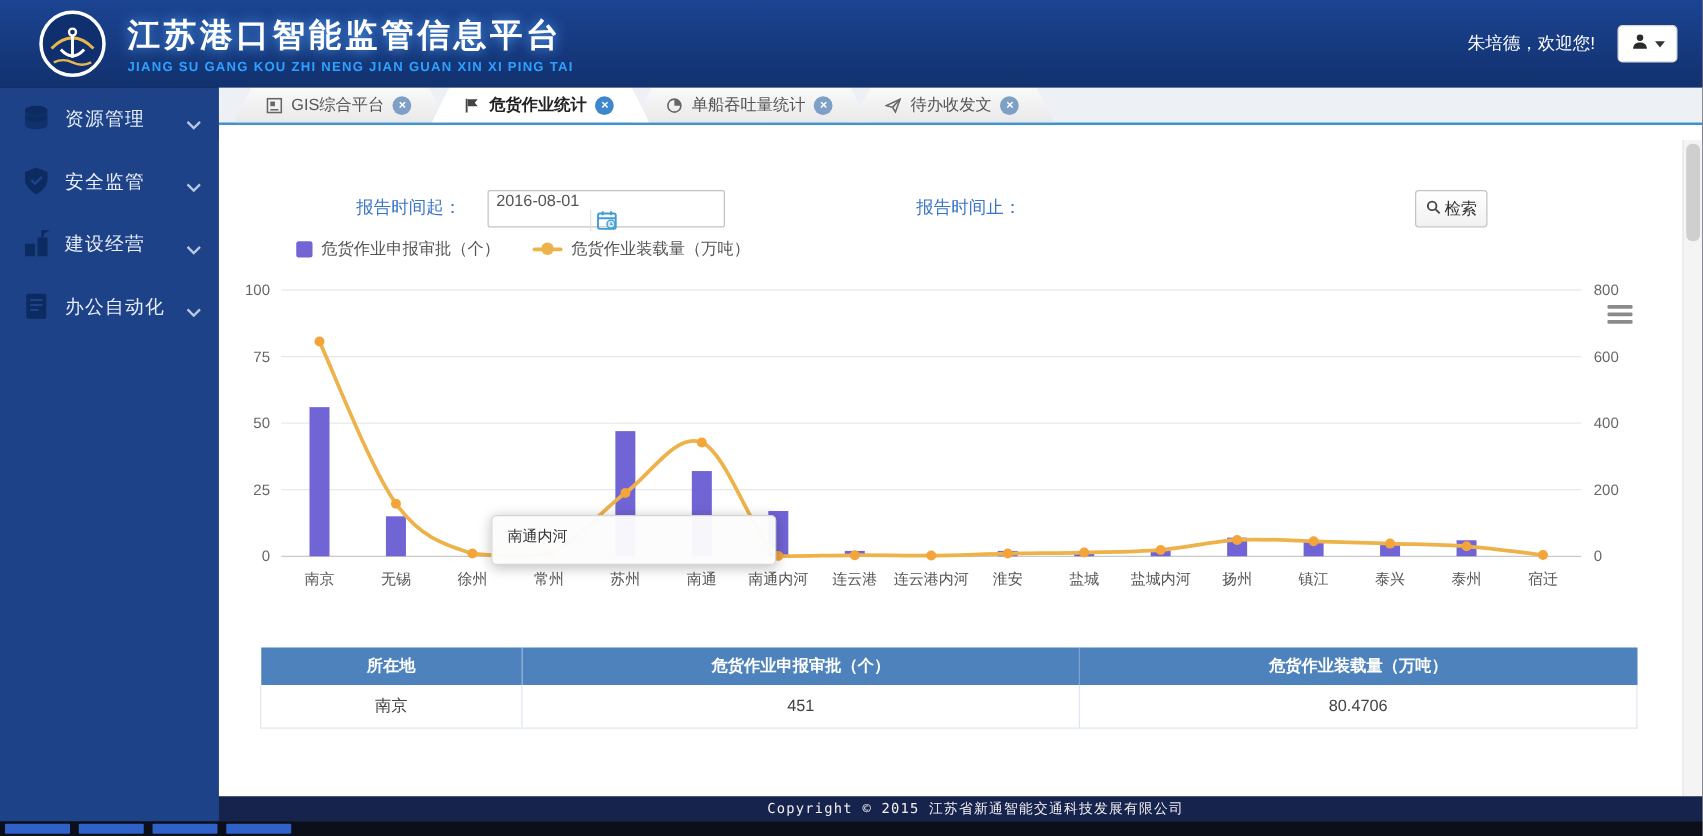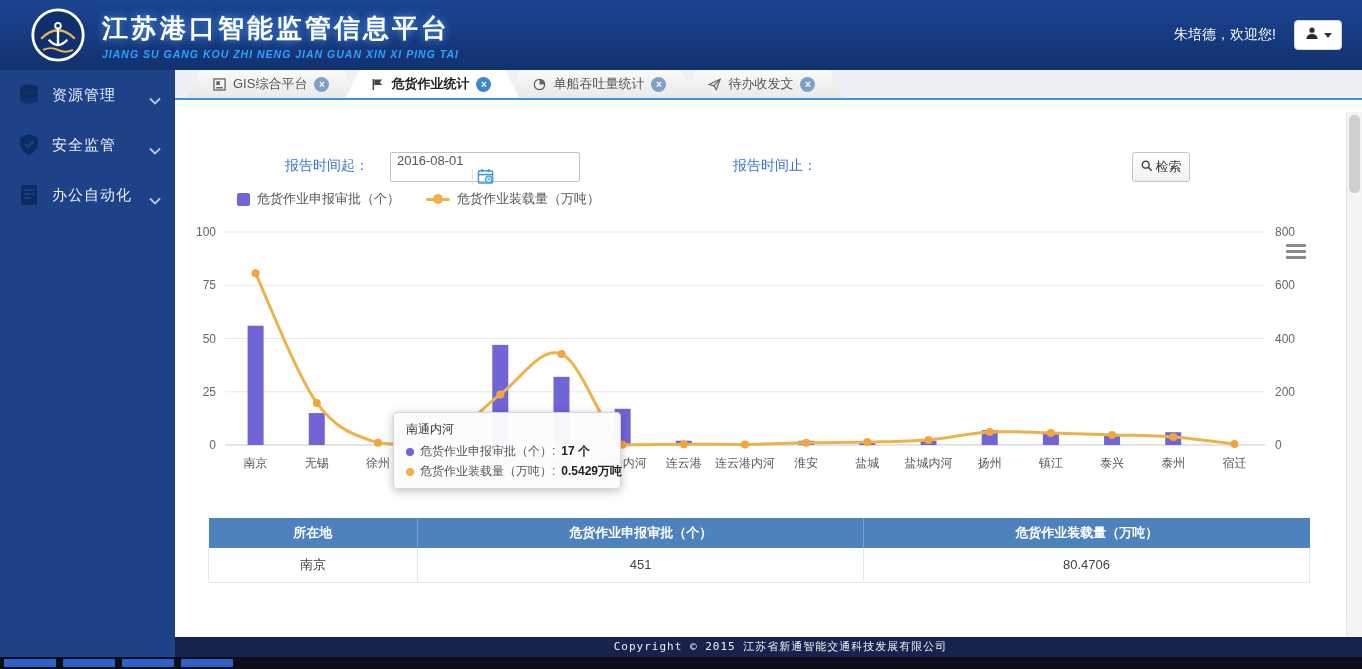--- a/index.html
+++ b/index.html
@@ -6,21 +6,21 @@
   body { font-family:"Liberation Sans","DejaVu Sans",sans-serif; background:#0d1222; }
   .app { position:relative; width:1362px; height:669px; overflow:hidden; background:#0d1222; }
 
   
   .header { position:absolute; top:0; left:0; width:100%; height:70px;
     background:linear-gradient(180deg,#1b4492 0%,#12316e 100%); display:flex; align-items:center; z-index:5; }
   .logo { width:56px; height:56px; margin-left:30px; flex:0 0 auto; }
   .titles { margin-left:16px; }
   .title-cn { color:#fff; font-size:26px; font-weight:bold; letter-spacing:3px;
     text-shadow:0 0 10px rgba(90,170,255,.9); }
-  .title-en { color:#2ea1ff; font-size:10.5px; font-weight:bold; letter-spacing:1px; margin-top:2px;font-style:italic; }
+  .title-en { color:#2ea1ff; font-size:10.5px; font-weight:bold; letter-spacing:1px; margin-top:2px; }
   .header-right { margin-left:auto; display:flex; align-items:center; gap:18px; padding-right:20px; }
   .welcome { color:#fff; font-size:14px; }
   .user-btn { width:48px; height:30px; background:#fff; border:1px solid #d8d8d8; border-radius:4px;
     display:flex; align-items:center; justify-content:center; gap:5px; cursor:pointer; }
   .user-caret { width:0; height:0; border-left:4px solid transparent; border-right:4px solid transparent; border-top:5px solid #333; }
 
   
   .sidebar { position:absolute; top:70px; left:0; width:175px; bottom:12px; background:#1d4287; z-index:4; }
   .side-item { height:50px; display:flex; align-items:center; padding:0 14px 0 16px; cursor:pointer; color:#e8eefc; }
   .side-icon { width:26px; height:26px; margin-right:10px; flex:0 0 auto; opacity:.95; }
@@ -146,20 +146,32 @@
           <span class="side-caret"><svg width="12" height="8" viewBox="0 0 12 8">
               <polyline points="1,1.5 6,6.5 11,1.5" fill="none" stroke="#d6e0f5" stroke-width="1.8"></polyline>
             </svg></span>
         </div>
         <div class="side-item">
           <span class="side-icon"><svg viewBox="0 0 26 26">
               <path d="M13 2 L22 5.5 V12 C22 18.5 13 23.5 13 23.5 C13 23.5 4 18.5 4 12 V5.5 Z" fill="#0c2a5f"></path>
               <path d="M9 12 l3 3 l5.5 -5.5" stroke="#1d4287" stroke-width="2" fill="none"></path>
             </svg></span>
           <span class="side-label">安全监管</span>
+          <span class="side-caret"><svg width="12" height="8" viewBox="0 0 12 8">
+              <polyline points="1,1.5 6,6.5 11,1.5" fill="none" stroke="#d6e0f5" stroke-width="1.8"></polyline>
+            </svg></span>
+        </div>
+        <div class="side-item">
+          <span class="side-icon"><svg viewBox="0 0 26 26">
+              <rect x="4" y="13" width="8" height="10" fill="#0c2a5f"></rect>
+              <rect x="14" y="8" width="8" height="15" fill="#0c2a5f"></rect>
+              <line x1="18" y1="2" x2="18" y2="8" stroke="#0c2a5f" stroke-width="2"></line>
+              <path d="M18 2 h6 l-6 4 z" fill="#0c2a5f"></path>
+            </svg></span>
+          <span class="side-label">建设经营</span>
           <span class="side-caret"><svg width="12" height="8" viewBox="0 0 12 8">
               <polyline points="1,1.5 6,6.5 11,1.5" fill="none" stroke="#d6e0f5" stroke-width="1.8"></polyline>
             </svg></span>
         </div>
         <div class="side-item">
           <span class="side-icon"><svg viewBox="0 0 26 26">
               <rect x="5" y="3" width="16" height="20" rx="1.5" fill="#0c2a5f"></rect>
               <line x1="8" y1="8" x2="18" y2="8" stroke="#1d4287" stroke-width="1.6"></line>
               <line x1="8" y1="12" x2="18" y2="12" stroke="#1d4287" stroke-width="1.6"></line>
               <line x1="8" y1="16" x2="15" y2="16" stroke="#1d4287" stroke-width="1.6"></line>
@@ -328,32 +340,20 @@
             <text x="631.1764705882354" y="251" text-anchor="middle" fill="#555" font-size="12">淮安</text>
             <text x="692.3529411764706" y="251" text-anchor="middle" fill="#555" font-size="12">盐城</text>
             <text x="753.529411764706" y="251" text-anchor="middle" fill="#555" font-size="12">盐城内河</text>
             <text x="814.7058823529412" y="251" text-anchor="middle" fill="#555" font-size="12">扬州</text>
             <text x="875.8823529411765" y="251" text-anchor="middle" fill="#555" font-size="12">镇江</text>
             <text x="937.0588235294118" y="251" text-anchor="middle" fill="#555" font-size="12">泰兴</text>
             <text x="998.2352941176471" y="251" text-anchor="middle" fill="#555" font-size="12">泰州</text>
             <text x="1059.4117647058824" y="251" text-anchor="middle" fill="#555" font-size="12">宿迁</text>
           </svg><div class="tooltip">
           <div class="tt-title">南通内河</div>
-          <div id="tooltip-rows">
-              <div class="tt-row">
-                <span class="tt-dot" style="background:#7165d6"></span>
-                <span class="tt-label">危货作业申报审批（个）:</span> 
-                <b class="tt-val">17 个</b>
-              </div>
-              <div class="tt-row">
-                <span class="tt-dot" style="background:#eeb24a"></span>
-                <span class="tt-label">危货作业装载量（万吨）:</span> 
-                <b class="tt-val">0.5429万吨</b>
-              </div>
-            </div>
         </div>
       </div>
 
       <table class="data-table">
         <colgroup>
             <col class="c1">
             <col class="c2">
             <col class="c3">
           </colgroup>
         <thead>

